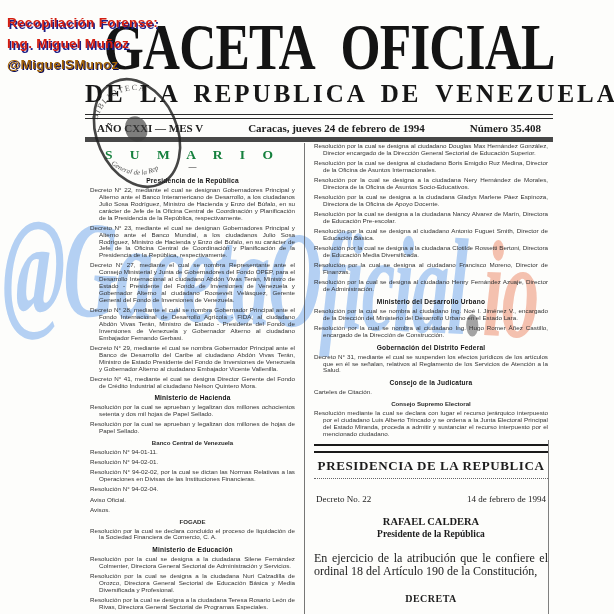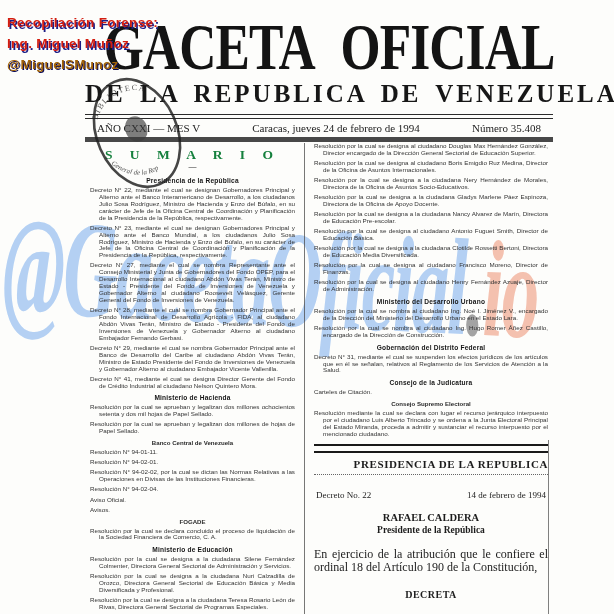--- a/index.html
+++ b/index.html
@@ -18,21 +18,21 @@
 
   
   .masthead{position:absolute;left:85px;top:10px;width:468px;z-index:2;text-align:center;}
   .gaceta-title{font-family:"Liberation Serif",serif;font-weight:bold;font-size:56px;
     line-height:62px;color:#141414;white-space:nowrap;letter-spacing:-1px;word-spacing:18px;
     transform:scale(0.92,1.18);transform-origin:center top;}
   .gaceta-sub{font-family:"Liberation Serif",serif;font-weight:bold;font-size:25px;
     color:#171717;letter-spacing:3px;word-spacing:5px;margin-top:8px;white-space:nowrap;}
   .rule-double{height:3px;border-top:1px solid #2b2b2b;border-bottom:1px solid #2b2b2b;margin-top:6px;}
   .info-row{display:flex;justify-content:space-between;align-items:baseline;
-    font-family:"Liberation Serif",serif;font-size:11px;font-weight:normal;color:#222;
+    font-family:"Liberation Serif",serif;font-size:11px;font-weight:bold;color:#222;
     padding:3px 12px 2px 12px;}
   .rule-thick{height:5px;background:#343434;opacity:0.9;margin-top:1px;}
 
   
   .annotation{position:absolute;left:7px;top:12px;z-index:5;
     font-family:"Liberation Sans",sans-serif;font-weight:bold;font-size:13.5px;
     line-height:21px;letter-spacing:0.3px;white-space:nowrap;}
   .ann-red{color:#d31d10;text-shadow:1.5px 1.5px 0 #1d1d85;}
   .ann-navy{color:#a16207;text-shadow:1px 1px 0 #0a0a55;}
 
@@ -57,21 +57,21 @@
     margin:5px 0 3px 0;letter-spacing:0.2px;}
   .sum-sh{font-weight:bold;font-size:6.1px;text-align:center;color:#2a2a2a;
     margin:4px 0 3px 0;}
   .sum-entry{font-size:6.25px;line-height:6.9px;text-align:justify;color:#333;
     padding-left:9px;text-indent:-9px;margin-bottom:3.2px;}
 
   
   .decree{margin-top:6px;font-family:"Liberation Serif",serif;color:#1c1c1c;}
   .decree-box{border-bottom:1px dotted #666;}
   .decree-box-top{height:5px;border-top:2px solid #191919;border-bottom:2px solid #191919;}
-  .decree-box-title{font-weight:bold;font-size:11px;text-align:right;letter-spacing:0.6px;
+  .decree-box-title{font-weight:bold;font-size:13px;text-align:center;letter-spacing:0.6px;
     padding:5px 0 4px 0;white-space:nowrap;}
   .decree-meta{display:flex;justify-content:space-between;font-size:9px;margin:15px 2px 0 2px;}
   .decree-president{font-weight:bold;font-size:10.5px;text-align:center;line-height:12.5px;
     margin-top:12px;}
   .decree-ptitle{font-weight:bold;font-size:9.5px;text-align:center;line-height:12px;}
   .decree-par{font-size:12px;line-height:12.5px;text-align:justify;margin-top:12px;}
   .decreta{font-weight:bold;font-size:10px;text-align:center;margin-top:16px;letter-spacing:0.5px;}
 </style>
 </head>
 <body>

